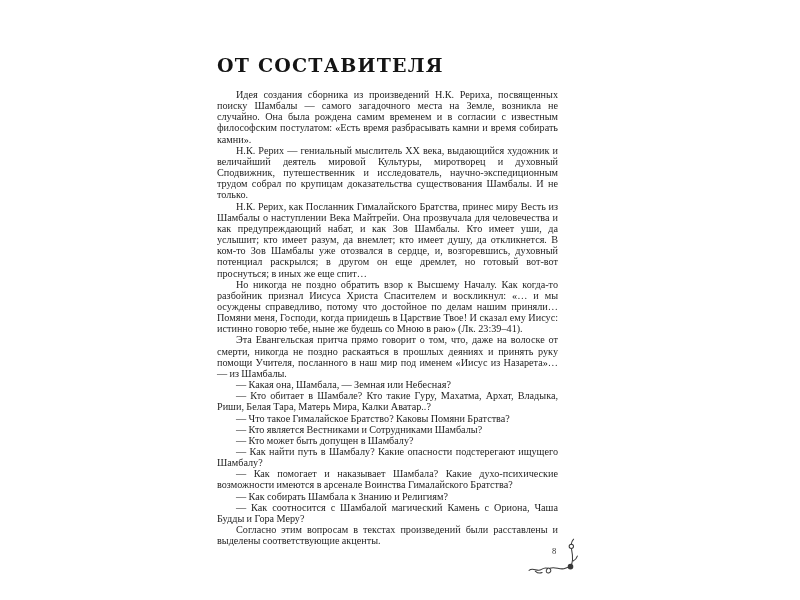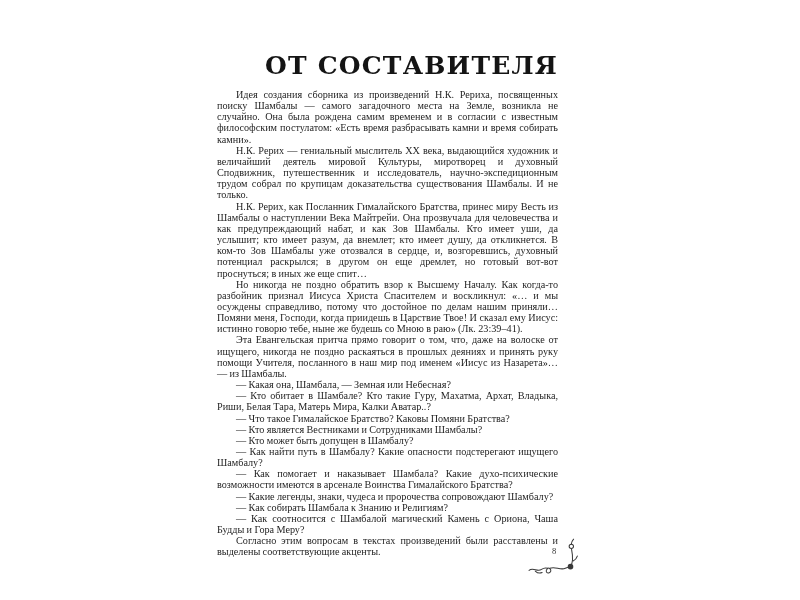--- a/index.html
+++ b/index.html
@@ -17,24 +17,24 @@
     color: #1e1e1e;
   }
   .text-block {
     position: absolute;
     left: 217px;
     top: 54px;
     width: 341px;
   }
   .title {
     margin: 0 0 12px 0;
-    text-align: right;
+    text-align: left;
     font-family: "DejaVu Serif", serif;
     font-weight: 800;
-    font-size: 25px;
+    font-size: 19px;
     line-height: 23px;
     letter-spacing: 1.2px;
     color: #141414;
   }
   .para {
     margin: 0;
     font-size: 10.2px;
     line-height: 11.15px;
     text-align: justify;
     text-indent: 19px;
@@ -61,30 +61,29 @@
 
 <div class="page">
 
   <div class="text-block">
     <h1 class="title">ОТ СОСТАВИТЕЛЯ</h1>
 
     <p class="para">Идея создания сборника из произведений Н.К. Рериха, посвященных поиску Шамбалы — самого загадочного места на Земле, возникла не случайно. Она была рождена самим временем и в согласии с известным философским постулатом: «Есть время разбрасывать камни и время собирать камни».</p>
     <p class="para">Н.К. Рерих — гениальный мыслитель XX века, выдающийся художник и величайший деятель мировой Культуры, миротворец и духовный Сподвижник, путешественник и исследователь, научно-экспедиционным трудом собрал по крупицам доказательства существования Шамбалы. И не только.</p>
     <p class="para">Н.К. Рерих, как Посланник Гималайского Братства, принес миру Весть из Шамбалы о наступлении Века Майтрейи. Она прозвучала для человечества и как предупреждающий набат, и как Зов Шамбалы. Кто имеет уши, да услышит; кто имеет разум, да внемлет; кто имеет душу, да откликнется. В ком-то Зов Шамбалы уже отозвался в сердце, и, возгоревшись, духовный потенциал раскрылся; в другом он еще дремлет, но готовый вот-вот проснуться; в иных же еще спит…</p>
     <p class="para">Но никогда не поздно обратить взор к Высшему Началу. Как когда-то разбойник признал Иисуса Христа Спасителем и воскликнул: «… и мы осуждены справедливо, потому что достойное по делам нашим приняли… Помяни меня, Господи, когда приидешь в Царствие Твое! И сказал ему Иисус: истинно говорю тебе, ныне же будешь со Мною в раю» (Лк. 23:39–41).</p>
-    <p class="para">Эта Евангельская притча прямо говорит о том, что, даже на волоске от ищущего, никогда не поздно раскаяться в прошлых деяниях и принять руку помощи Учителя, посланного в наш мир под именем «Иисус из Назарета»… — из Шамбалы.</p>
+    <p class="para">Эта Евангельская притча прямо говорит о том, что, даже на волоске от смерти, никогда не поздно раскаяться в прошлых деяниях и принять руку помощи Учителя, посланного в наш мир под именем «Иисус из Назарета»… — из Шамбалы.</p>
 
     <p class="para">—  Какая она, Шамбала, — Земная или Небесная?</p>
     <p class="para">—  Кто обитает в Шамбале? Кто такие Гуру, Махатма, Архат, Владыка, Риши, Белая Тара, Матерь Мира, Калки Аватар..?</p>
     <p class="para">—  Что такое Гималайское Братство? Каковы Помяни Братства?</p>
     <p class="para">—  Кто является Вестниками и Сотрудниками Шамбалы?</p>
     <p class="para">—  Кто может быть допущен в Шамбалу?</p>
     <p class="para">—  Как найти путь в Шамбалу? Какие опасности подстерегают ищущего Шамбалу?</p>
     <p class="para">—  Как помогает и наказывает Шамбала? Какие духо-психические возможности имеются в арсенале Воинства Гималайского Братства?</p>
-    <p class="para">—  Какие легенды, знаки, чудеса и пророчества сопровождают Шамбалу?</p>
     <p class="para">—  Как собирать Шамбала к Знанию и Религиям?</p>
     <p class="para">—  Как соотносится с Шамбалой магический Камень с Ориона, Чаша Будды и Гора Меру?</p>
 
     <p class="para">Согласно этим вопросам в текстах произведений были расставлены и выделены соответствующие акценты.</p>
   </div>
 
   <span class="page-number">8</span>
 
   <svg class="ornament" viewBox="0 0 56 40" fill="none" stroke="#3a3a3a" stroke-width="1" stroke-linecap="round">
 

